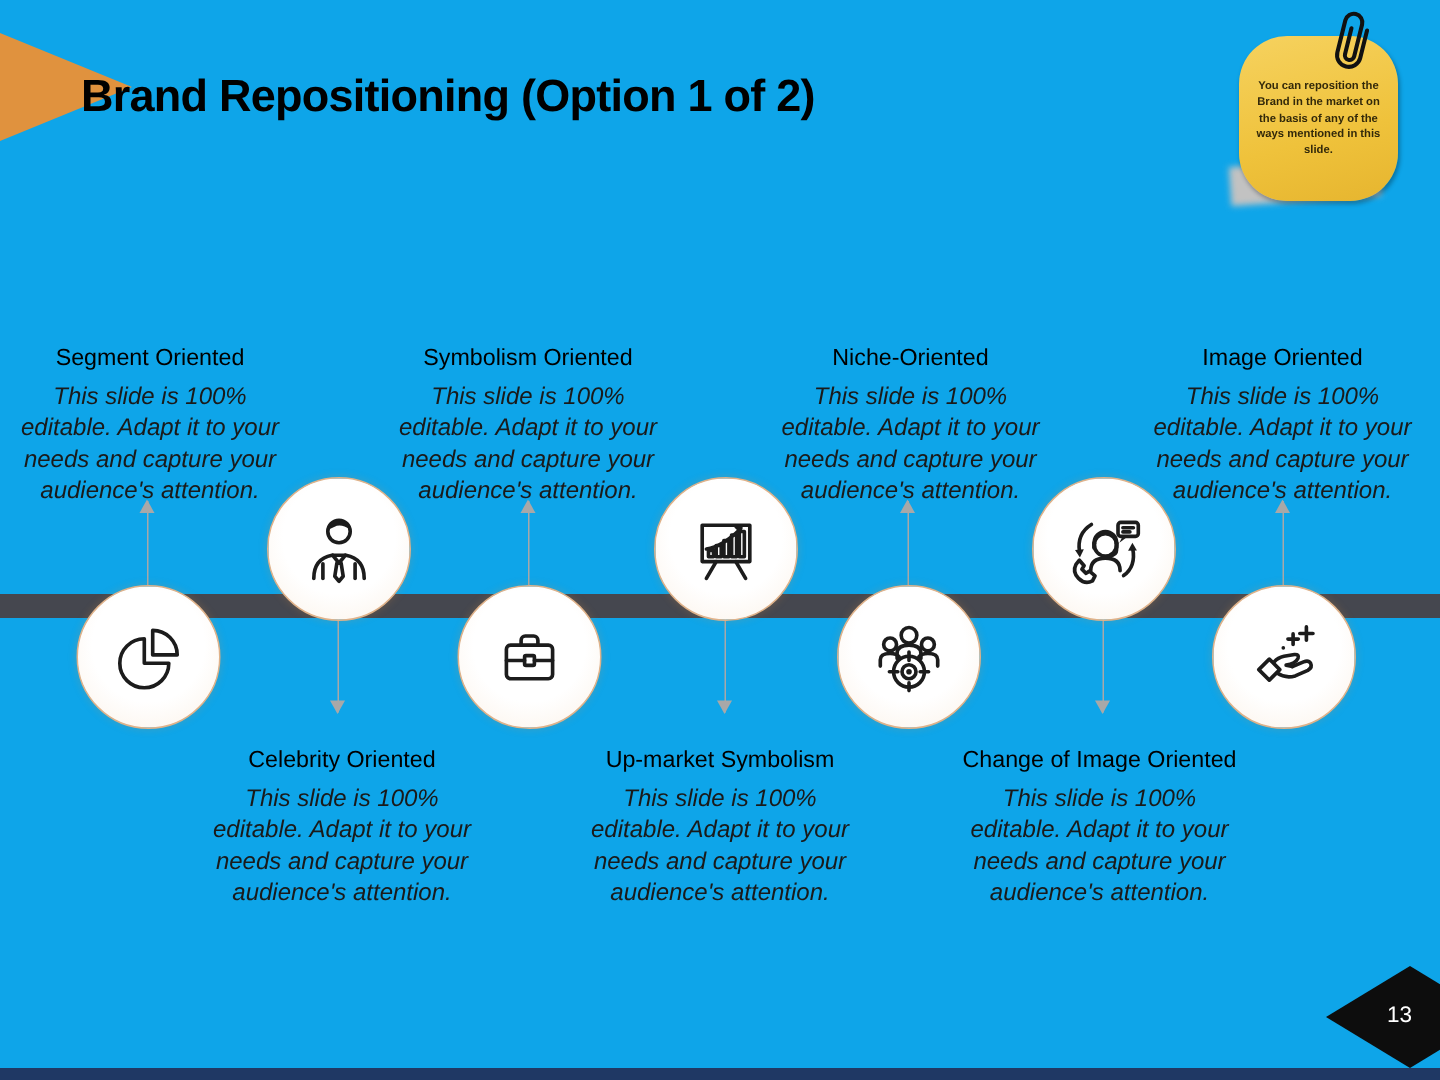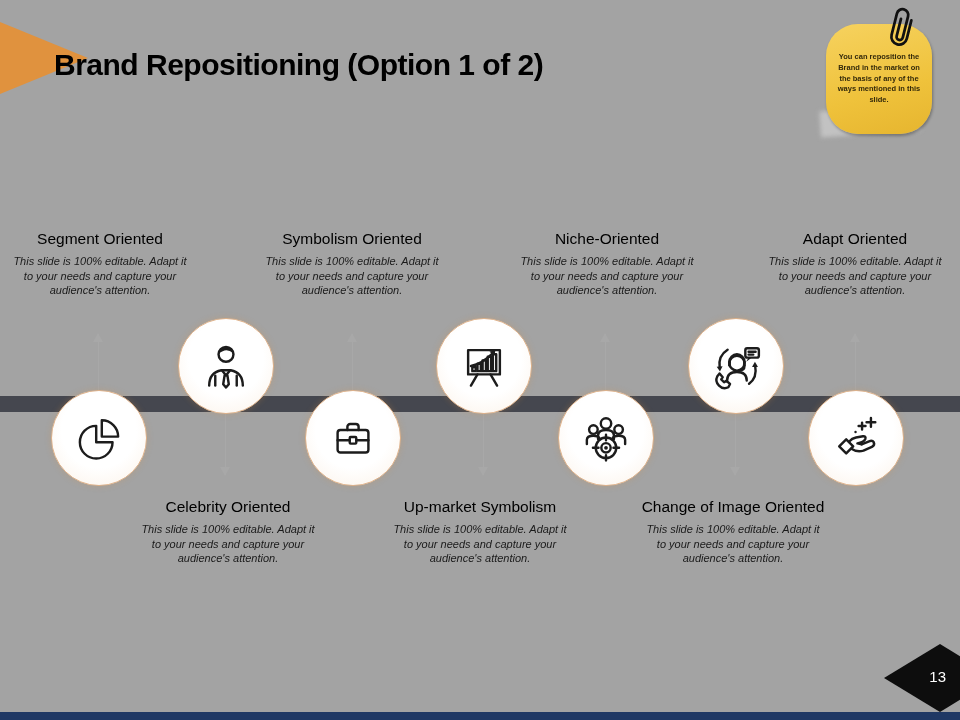--- a/index.html
+++ b/index.html
@@ -1,17 +1,17 @@
 <!DOCTYPE html>
 <html><head>
 <meta charset="utf-8">
 <style>
   html,body{margin:0;padding:0;background:#888;}
   .slide{
-    position:relative;width:960px;height:720px;background:#a3a3a3;
+    position:relative;width:960px;height:720px;background:#0ea5e9;
     overflow:hidden;font-family:"Liberation Sans",sans-serif;
   }
   
   .title-arrow{
     position:absolute;left:0;top:22px;width:88px;height:72px;background:#E0923E;
     clip-path:polygon(0 0,100% 50%,0 100%);
   }
   .slide-title{
     position:absolute;left:54px;top:28px;font-size:30px;font-weight:bold;color:#000;
     letter-spacing:-0.5px;white-space:nowrap;
@@ -49,29 +49,29 @@
     content:"";position:absolute;left:0;top:-1px;border-left:5px solid transparent;
     border-right:5px solid transparent;border-bottom:9px solid #A8A8A8;
   }
   .arrow.down::before{
     content:"";position:absolute;left:0;bottom:-1px;border-left:5px solid transparent;
     border-right:5px solid transparent;border-top:9px solid #A8A8A8;
   }
   
   .label-block{position:absolute;text-align:center;}
   .label-title{font-size:15.5px;font-weight:normal;color:#000;}
-  .label-desc{margin-top:6px;font-size:11px;font-style:italic;color:#1a1a1a;line-height:1.32;}
+  .label-desc{margin-top:6px;font-size:16px;font-style:italic;color:#1a1a1a;line-height:1.32;}
   
   .footer-bar{position:absolute;left:0;top:712px;width:960px;height:8px;background:#1F3864;}
   .page-diamond{
     position:absolute;left:884px;top:644px;width:112px;height:68px;background:#0d0d0d;
     clip-path:polygon(0 50%,50% 0,100% 50%,50% 100%);z-index:4;
   }
   .page-number{
-    position:absolute;left:36px;top:24px;color:#fff;font-size:15px;width:26px;text-align:right;
+    position:absolute;left:36px;top:24px;color:#fff;font-size:15px;width:26px;text-align:center;
   }
 </style>
 </head>
 <body>
 
 <div class="slide">
 
   <div class="title-arrow"></div>
   <h1 class="slide-title">Brand Repositioning (Option 1 of 2)</h1>
 
@@ -187,21 +187,21 @@
   </div>
   <div class="label-block" style="left:264px;top:230px;width:176px">
     <div class="label-title">Symbolism Oriented</div>
     <div class="label-desc">This slide is 100% editable. Adapt it to your needs and capture your audience's attention.</div>
   </div>
   <div class="label-block" style="left:519px;top:230px;width:176px">
     <div class="label-title">Niche-Oriented</div>
     <div class="label-desc">This slide is 100% editable. Adapt it to your needs and capture your audience's attention.</div>
   </div>
   <div class="label-block" style="left:767px;top:230px;width:176px">
-    <div class="label-title">Adapt Oriented</div>
+    <div class="label-title">Image Oriented</div>
     <div class="label-desc">This slide is 100% editable. Adapt it to your needs and capture your audience's attention.</div>
   </div>
 
   <div class="label-block" style="left:140px;top:498px;width:176px">
     <div class="label-title">Celebrity Oriented</div>
     <div class="label-desc">This slide is 100% editable. Adapt it to your needs and capture your audience's attention.</div>
   </div>
   <div class="label-block" style="left:392px;top:498px;width:176px">
     <div class="label-title">Up-market Symbolism</div>
     <div class="label-desc">This slide is 100% editable. Adapt it to your needs and capture your audience's attention.</div>

